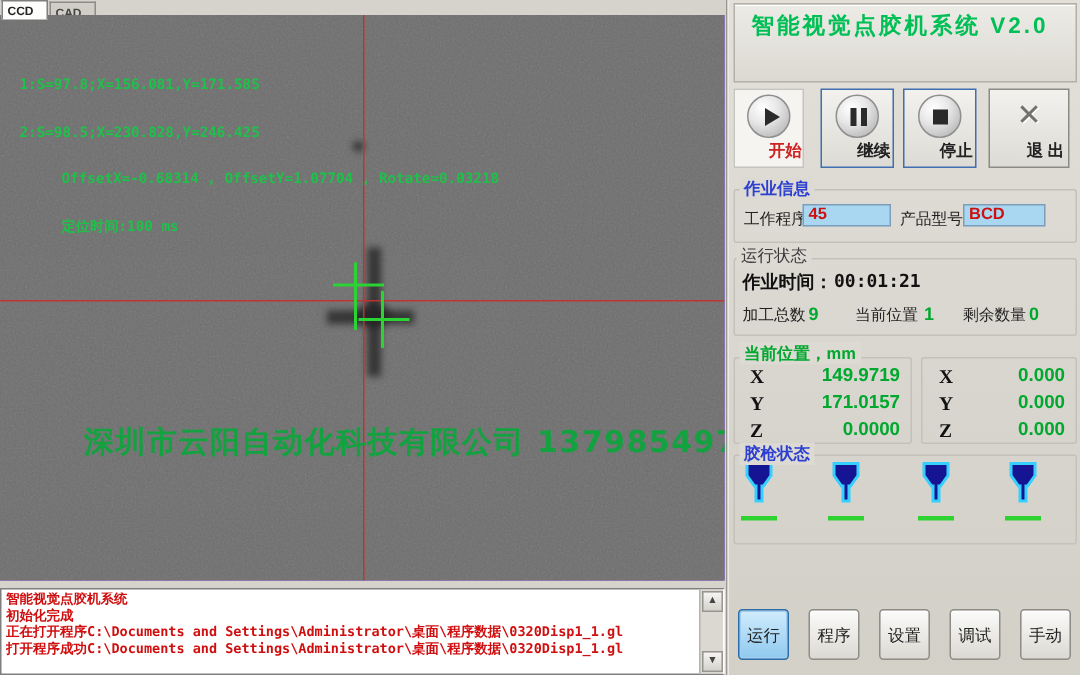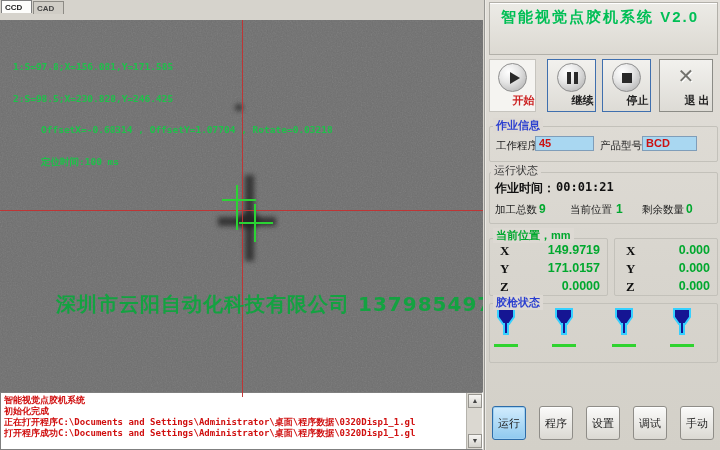--- a/index.html
+++ b/index.html
@@ -8,21 +8,21 @@
 
   .window { position:absolute; left:0; top:0; width:720px; height:408px; background:#d6d3cc; }
 
   
   .tab { position:absolute; height:13px; font:bold 8px "Liberation Sans",sans-serif; color:#222;
          padding:2px 0 0 3px; white-space:nowrap; }
   .tab.active { left:1px; top:0; width:31px; background:#fdfdfb; border:1px solid #7f7f7f; border-bottom:none; z-index:2; }
   .tab.inactive { left:33px; top:1px; width:31px; background:#d0cdc6; border:1px solid #8d8b85; border-bottom:none; color:#444; }
 
   
-  .camera { position:absolute; left:0; top:20px; width:483px; height:377px; background:#4c1d95; overflow:hidden; }
+  .camera { position:absolute; left:0; top:10px; width:483px; height:377px; background:#4c1d95; overflow:hidden; }
   .camera svg.noise { position:absolute; left:0; top:0; width:100%; height:100%; display:block; }
 
   .cam-text { position:absolute; top:21px; left:13px; z-index:6;
               font:bold 9.5px "DejaVu Sans Mono",monospace; color:#1ec14a; line-height:10.5px; white-space:pre; }
   .cam-line.indent { margin-left:28px; }
 
   .crosshair-v { position:absolute; top:0; bottom:0; left:242px; width:1px; background:#c23232; opacity:.95; z-index:4; }
   .crosshair-h { position:absolute; left:0; right:0; top:190px; height:1px; background:#c23232; opacity:.95; z-index:4; }
 
   .dark-marks { position:absolute; inset:0; filter:blur(2.5px); z-index:2; }

